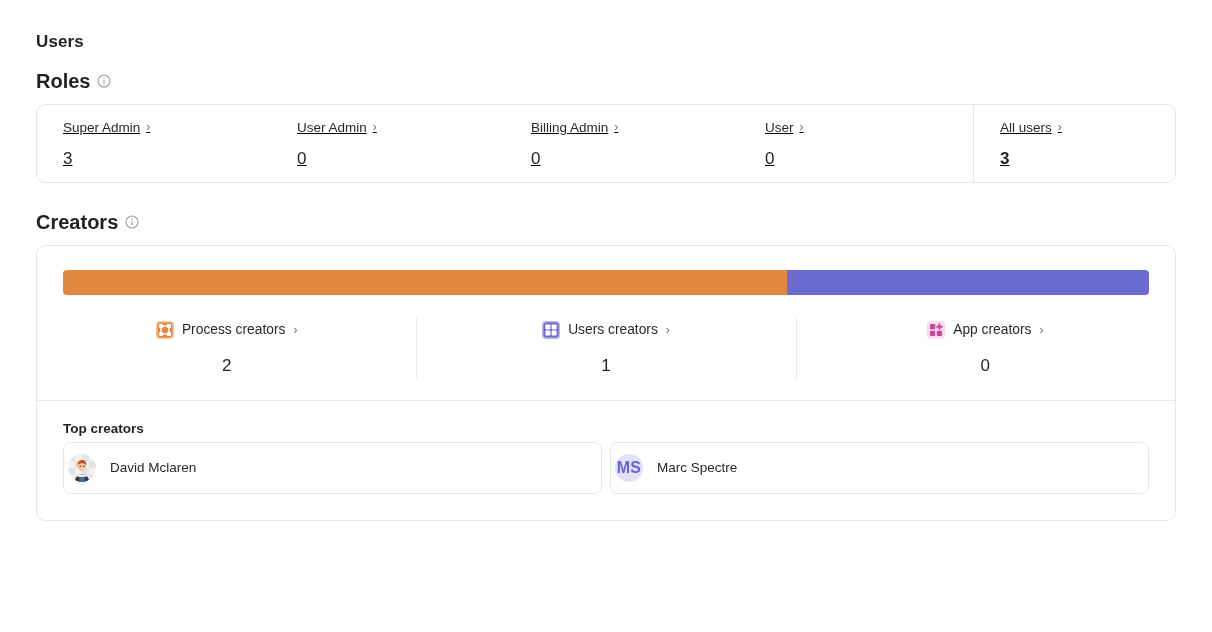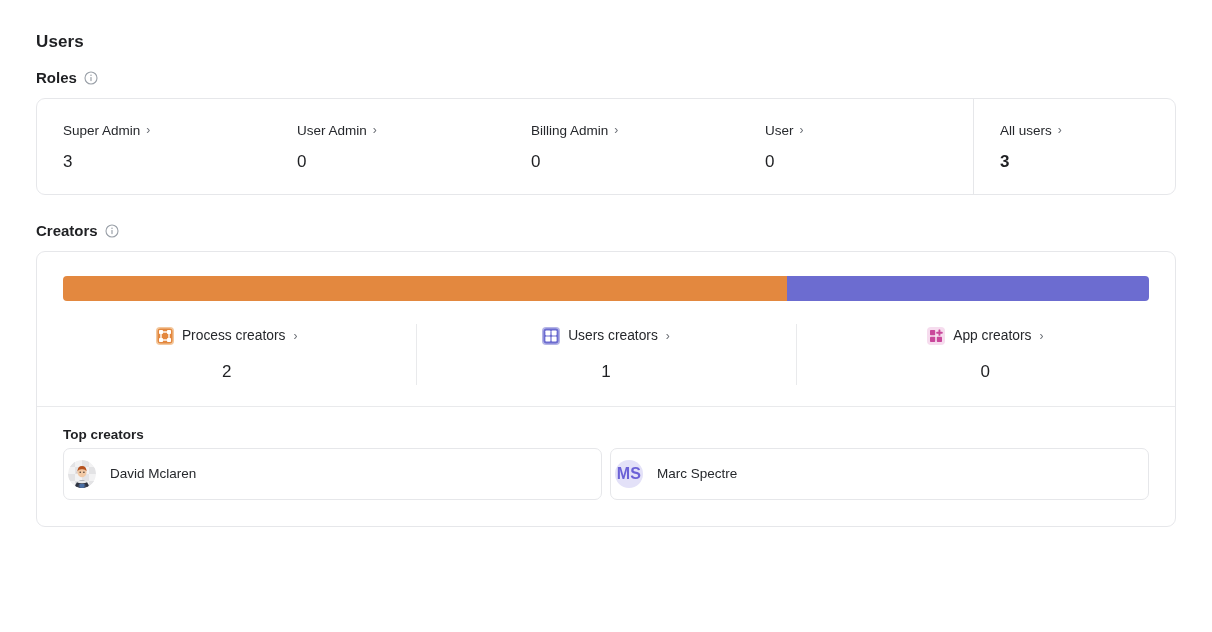--- a/index.html
+++ b/index.html
@@ -52,21 +52,21 @@
     margin: 0 0 17px 0;
     line-height: 1.2;
   }
   .section-head {
     display: flex;
     align-items: center;
     gap: 7px;
     margin-bottom: 11px;
   }
   .section-title {
-    font-size: 15px;
+    font-size: 20px;
     font-weight: 700;
     color: #1f2023;
     line-height: 1.2;
   }
   .info-icon {
     width: 14px;
     height: 14px;
     display: inline-block;
     flex: 0 0 auto;
   }
@@ -74,24 +74,25 @@
   
   .card {
     border: 1px solid #e6e7ea;
     border-radius: 9px;
     background: #fff;
     box-sizing: border-box;
   }
 
   
   .roles-card {
-    height: 97px;
+    height: 79px;
     display: flex;
     align-items: stretch;
     margin-bottom: 27px;
+    text-decoration: underline;
   }
   .role-cell {
     display: flex;
     flex-direction: column;
     justify-content: center;
     padding-left: 26px;
     box-sizing: border-box;
   }
   .role-cell.w-normal { width: 234px; }
   .role-cell.all-users {

